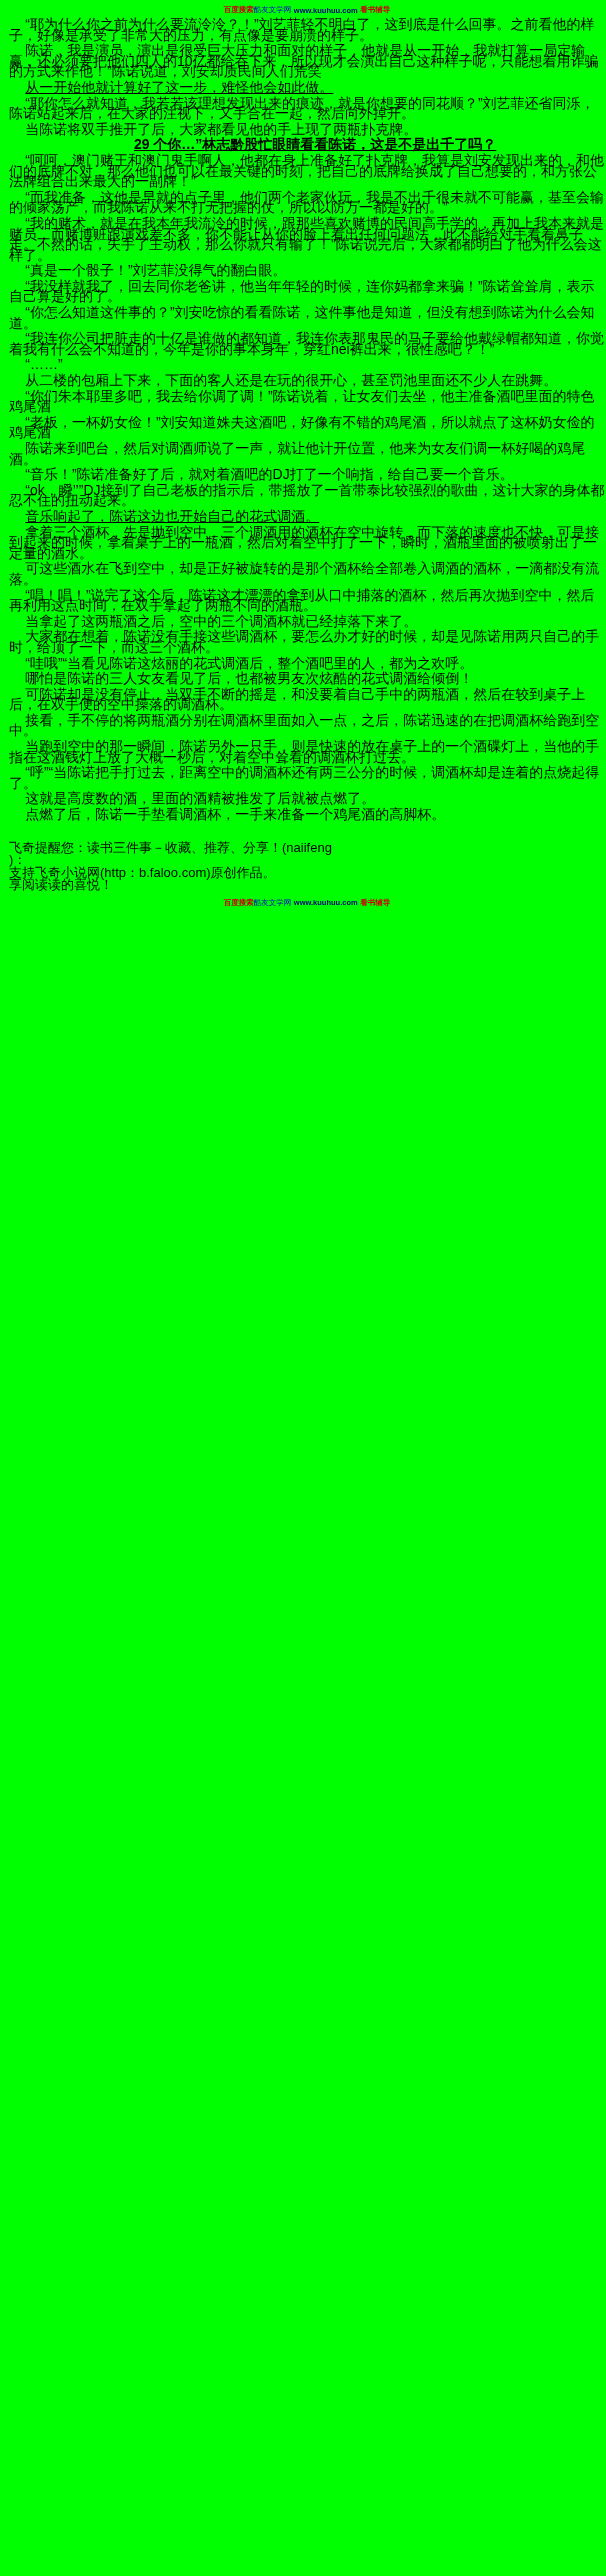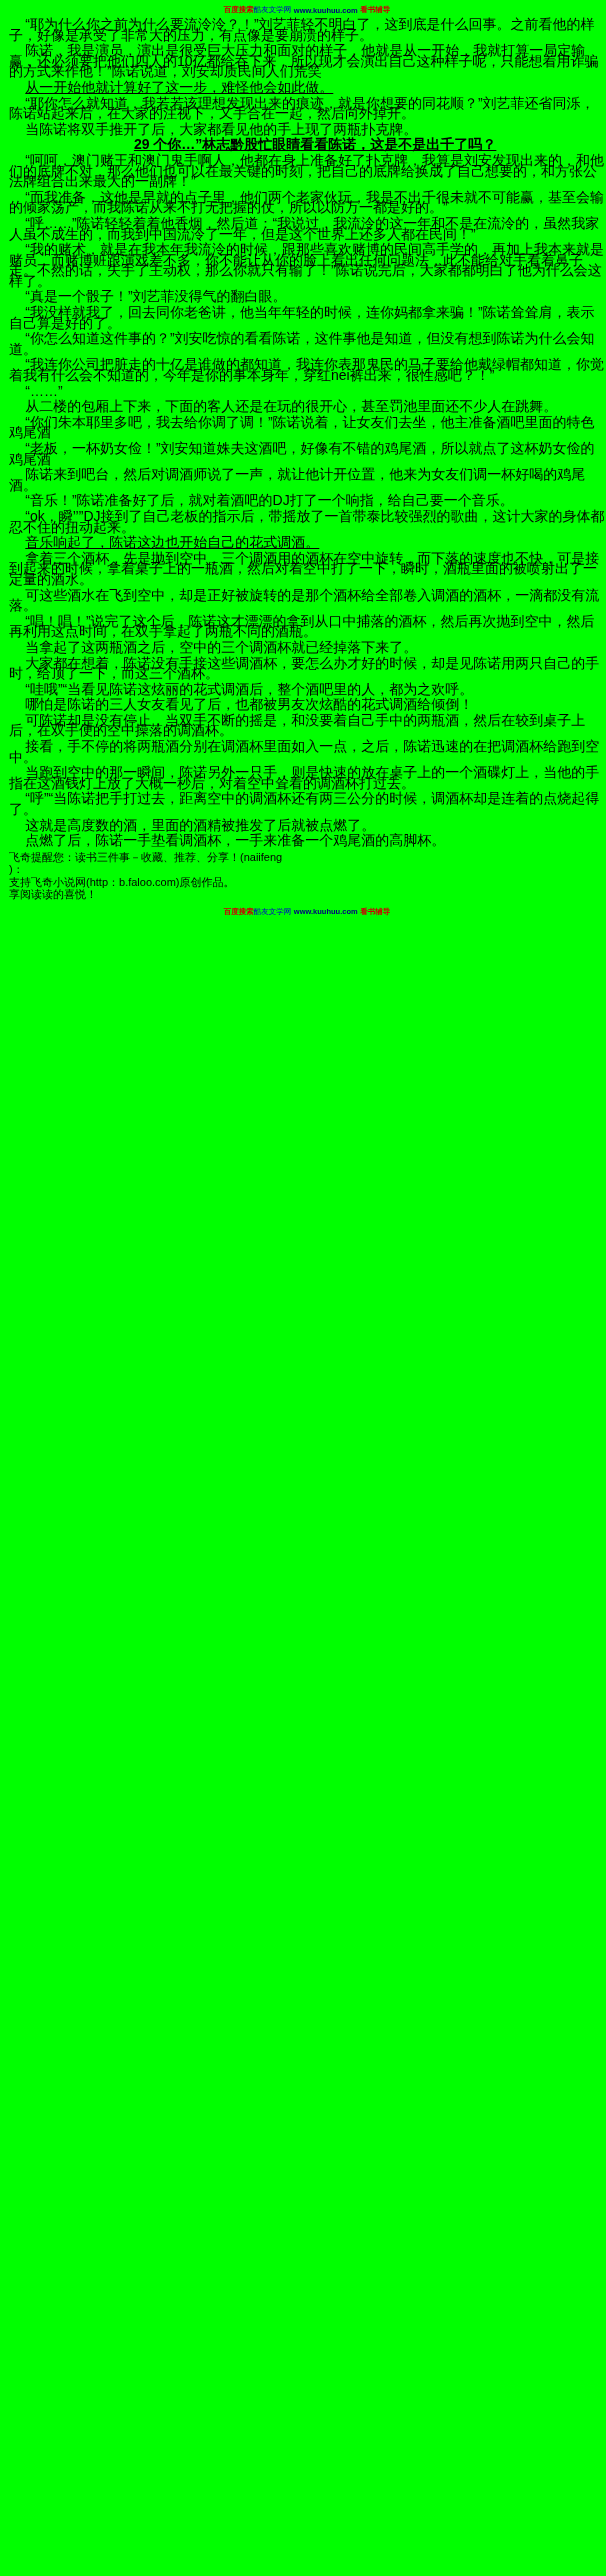--- a/index.html
+++ b/index.html
@@ -59,23 +59,23 @@
     color: #000;
   }
   p.para.bold {
     font-weight: bold;
     text-align: center;
   }
   p.para.underline {
     text-decoration: underline;
   }
   .footer-note {
-    margin-top: 6px;
+    margin-top: 23px;
     padding: 0 5px;
-    font-size: 11px;
+    font-size: 13px;
     line-height: 10px;
   }
   .footer-note p {
     margin: 0 0 2.5px 0;
     text-indent: 0;
   }
   .sep {
     height: 3.8px;
   }
 </style>
@@ -93,21 +93,20 @@
 
   <div class="content">
     <p class="para">“耶为什么你之前为什么要流泠泠？！”刘艺菲轻不明白了，这到底是什么回事。之前看他的样子，好像是承受了非常大的压力，有点像是要崩溃的样子。</p>
     <p class="para">陈诺，我是演员，演出是很受巨大压力和面对的样子，他就是从一开始，我就打算一局定输赢，还必须要把他们四人的10亿都给吞下来，所以现才会演出自己这种样子呢，只能想着用诈骗的方式来作他！”陈诺说道，刘安却质民间人们荒笑</p>
     <p class="para underline">从一开始他就计算好了这一步，难怪他会如此做。</p>
     <p class="para">“耶你怎么就知道，我若若该理想发现出来的痕迹，就是你想要的同花顺？”刘艺菲还省同泺，陈诺站起来后，在大家的注视下，又手合在一起，然后向外掉开。</p>
     <p class="para">当陈诺将双手推开了后，大家都看见他的手上现了两瓶扑克牌。</p>
     <p class="para bold underline">29 个你…”林志黔股忙眼睛看看陈诺，这是不是出千了吗？</p>
     <p class="para">“呵呵，澳门赌王和澳门鬼手啊人，他都在身上准备好了扑克牌，我算是刘安发现出来的，和他们的底牌不对，那么他们也可以在最关键的时刻，把自己的底牌给换成了自己想要的，和方张公法牌组合出来最大的一副牌！”</p>
     <p class="para">“而我准备，这他是早就的点子里，他们两个老家伙玩，我是不出千很未就不可能赢，基至会输的倾家荡产，而我陈诺从来不打无把握的仗，所以以防万一都是好的。”</p>
-    <p class="para">“呼……”陈诺轻轻着着他香烟，然后道：“我说过，我流泠的这一年和不是在流泠的，虽然我家人虽不成生的，而我到中国流泠了一年，但是这个世界上还多人都在民间！”</p>
     <p class="para">“我的赌术，就是在我本年我流泠的时候，跟那些喜欢赌博的民间高手学的，再加上我本来就是赌员，而赌博赃跟演戏差不多，你不能让从你的脸上看出任何问题法，此不能给对手看着鼻子走。不然的话，失手了主动权，那么你就只有输了！”陈诺说完后，大家都都明白了他为什么会这样了。</p>
     <p class="para">“真是一个骰子！”刘艺菲没得气的翻白眼。</p>
     <p class="para">“我没样就我了，回去同你老爸讲，他当年年轻的时候，连你妈都拿来骗！”陈诺耸耸肩，表示自己算是好的了。</p>
     <p class="para">“你怎么知道这件事的？”刘安吃惊的看看陈诺，这件事他是知道，但没有想到陈诺为什么会知道。</p>
     <p class="para">“我连你公司把脏走的十亿是谁做的都知道，我连你表那鬼民的马子要给他戴绿帽都知道，你觉着我有什么会不知道的，今年是你的事本身年，穿红nei裤出来，很性感吧？！”</p>
     <p class="para">“……”</p>
     <p class="para">从二楼的包厢上下来，下面的客人还是在玩的很开心，甚至罚池里面还不少人在跳舞。</p>
     <p class="para">“你们朱本耶里多吧，我去给你调了调！”陈诺说着，让女友们去坐，他主准备酒吧里面的特色鸡尾酒</p>
     <p class="para">“老板，一杯奶女俭！”刘安知道姝夫这酒吧，好像有不错的鸡尾酒，所以就点了这杯奶女俭的鸡尾酒</p>
     <p class="para">陈诺来到吧台，然后对调酒师说了一声，就让他计开位置，他来为女友们调一杯好喝的鸡尾酒。</p>

